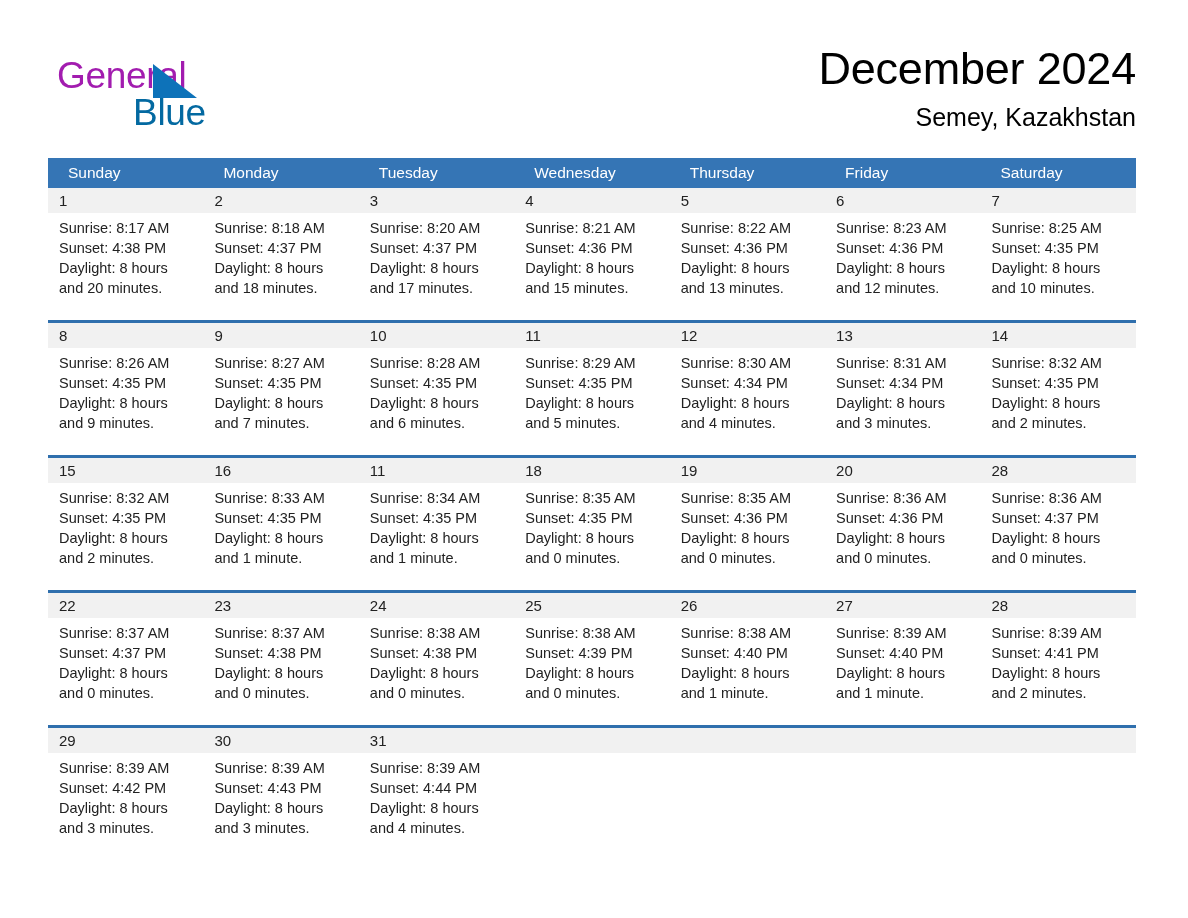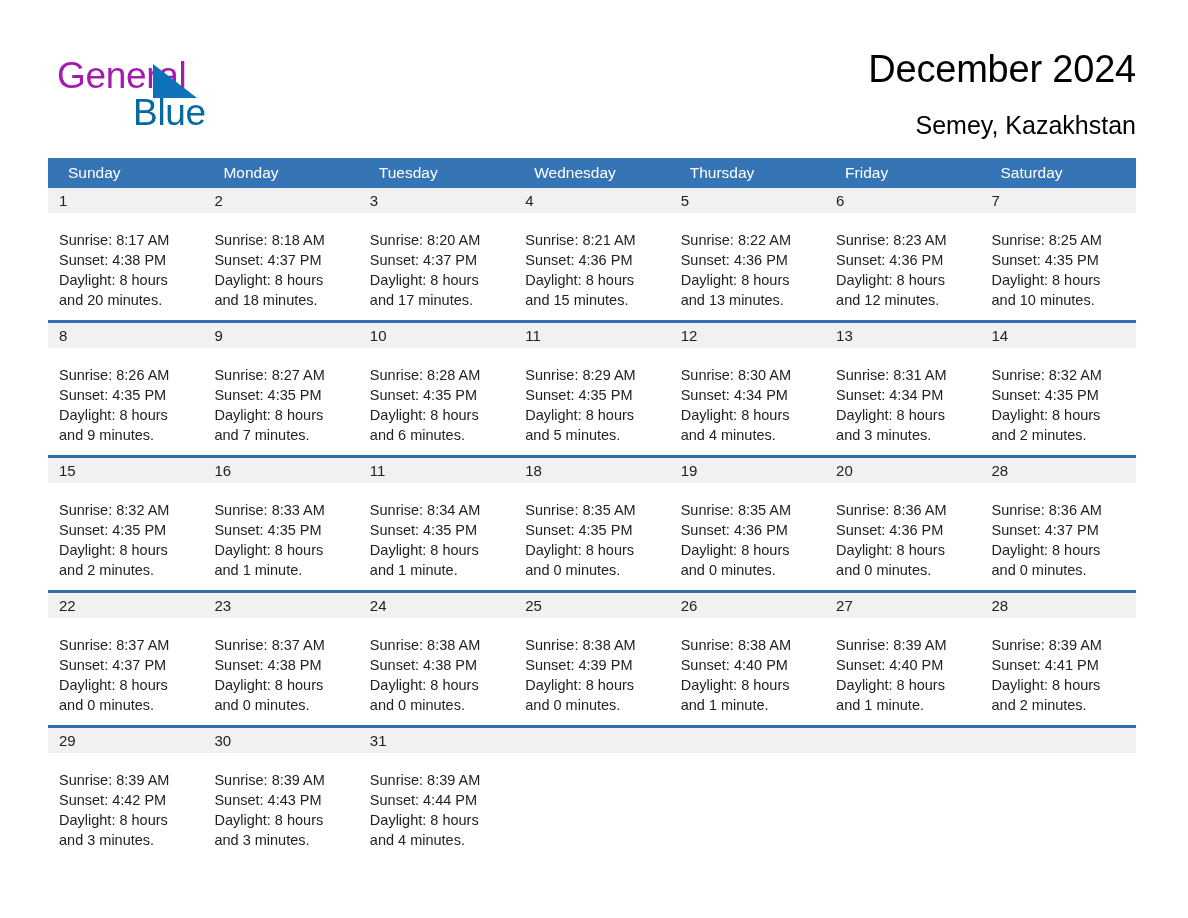--- a/index.html
+++ b/index.html
@@ -62,34 +62,34 @@
     letter-spacing: -0.3px;
   }
 
   .title-block {
     position: absolute;
     right: 52px;
     top: 0;
     text-align: right;
   }
   .month-title {
-    font-size: 38px;
+    font-size: 45px;
     line-height: 58px;
     color: #000000;
     font-weight: normal;
     letter-spacing: -0.2px;
     white-space: nowrap;
   }
   .location {
     font-size: 25px;
     line-height: 36px;
     color: #000000;
     font-weight: normal;
     white-space: nowrap;
-    margin-top: 9px;
+    margin-top: 1px;
   }
 
   
   .calendar {
     position: absolute;
     left: 48px;
     top: 158px;
     width: 1088px;
   }
 
@@ -134,21 +134,20 @@
   .week-bodies {
     display: flex;
     width: 100%;
     padding-top: 5px;
     min-height: 100px;
   }
   .body-cell {
     flex: 1 1 0;
     padding-left: 11px;
     padding-right: 6px;
-    margin-top: 12px;
   }
   .body-line {
     font-size: 14.5px;
     line-height: 20px;
     color: #222222;
     white-space: nowrap;
   }
 </style>
 </head>
 <body>

